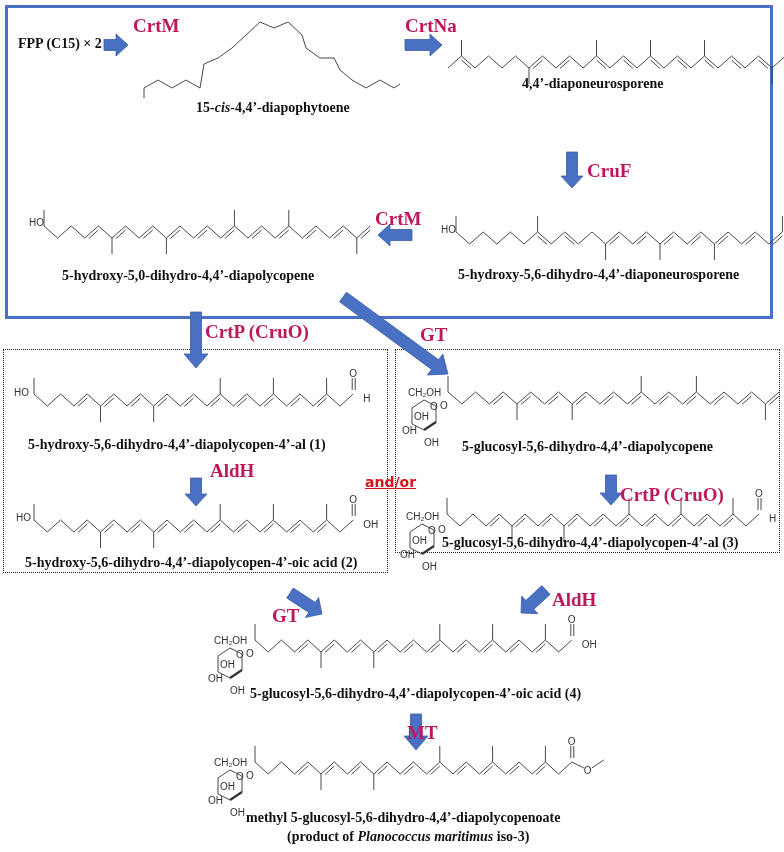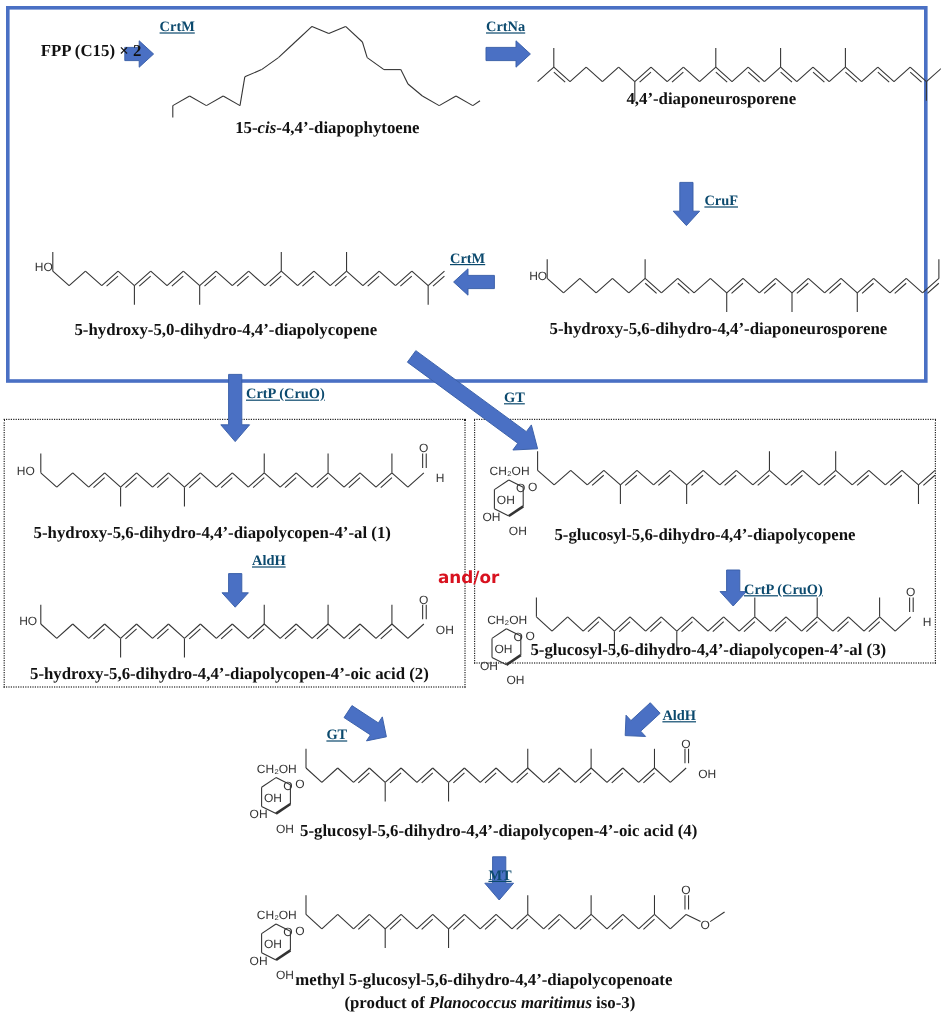--- a/index.html
+++ b/index.html
@@ -1,20 +1,20 @@
 <!DOCTYPE html>
 <html><head>
 <meta charset="utf-8">
 <style>
   html, body { margin:0; padding:0; background:#ffffff; }
   body { width:784px; height:852px; position:relative; overflow:hidden;
          font-family:"Liberation Serif", serif; color:#111; }
   .name { position:absolute; font-weight:bold; font-size:14px; white-space:nowrap; color:#111; }
-  .enz  { position:absolute; font-weight:bold; font-size:12px; color:#0c4a6e; white-space:nowrap;text-decoration:underline; }
-  .andor { position:absolute; font-family:"DejaVu Sans", sans-serif; font-weight:bold; font-size:14px; color:#d8121f; }
+  .enz  { position:absolute; font-weight:bold; font-size:19px; color:#be185d; white-space:nowrap; }
+  .andor { position:absolute; font-family:"DejaVu Sans", sans-serif; font-weight:bold; font-size:14px; color:#d8121f;text-decoration:underline; }
   .start { position:absolute; font-weight:bold; font-size:14px; white-space:nowrap; }
   #mainbox { position:absolute; left:5px; top:5px; width:768px; height:314px;
              border:3px solid #4a70c4; box-sizing:border-box; }
   .dotbox { position:absolute; border:1.5px dotted #222; box-sizing:border-box; }
   svg#mols { position:absolute; left:0; top:0; }
   svg text.atom { font-family:"Liberation Sans", sans-serif; font-size:10px; fill:#333; }
 </style>
 </head>
 <body>
 
@@ -508,21 +508,21 @@
       <line x1="545.4" y1="762" x2="545.4" y2="746" stroke="#333" stroke-width="0.9"></line>
       <line x1="570.8" y1="758" x2="570.8" y2="746" stroke="#333" stroke-width="0.9"></line>
       <line x1="573.8" y1="758" x2="573.8" y2="746" stroke="#333" stroke-width="0.9"></line>
       <text x="567.8" y="745" class="atom">O</text>
       <line x1="571.8" y1="762" x2="583.8" y2="768" stroke="#333" stroke-width="0.9"></line>
       <text x="583.8" y="774" class="atom">O</text>
       <line x1="591.8" y1="768" x2="603.8" y2="760" stroke="#333" stroke-width="0.9"></line>
     </g>
   </svg>
 
-<div class="start" style="left:34px;top:36px;">FPP (C15) × 2</div>
+<div class="start" style="left:18px;top:36px;">FPP (C15) × 2</div>
 
 <div class="enz" style="left:133px;top:15px;">CrtM</div>
 <div class="enz" style="left:405px;top:15px;">CrtNa</div>
 <div class="enz" style="left:587px;top:160px;">CruF</div>
 <div class="enz" style="left:375px;top:208px;">CrtM</div>
 <div class="enz" style="left:205px;top:321px;">CrtP (CruO)</div>
 <div class="enz" style="left:420px;top:324px;">GT</div>
 <div class="enz" style="left:210px;top:460px;">AldH</div>
 <div class="andor" style="left:365px;top:474px;">and/or</div>
 <div class="enz" style="left:620px;top:484px;">CrtP (CruO)</div>

